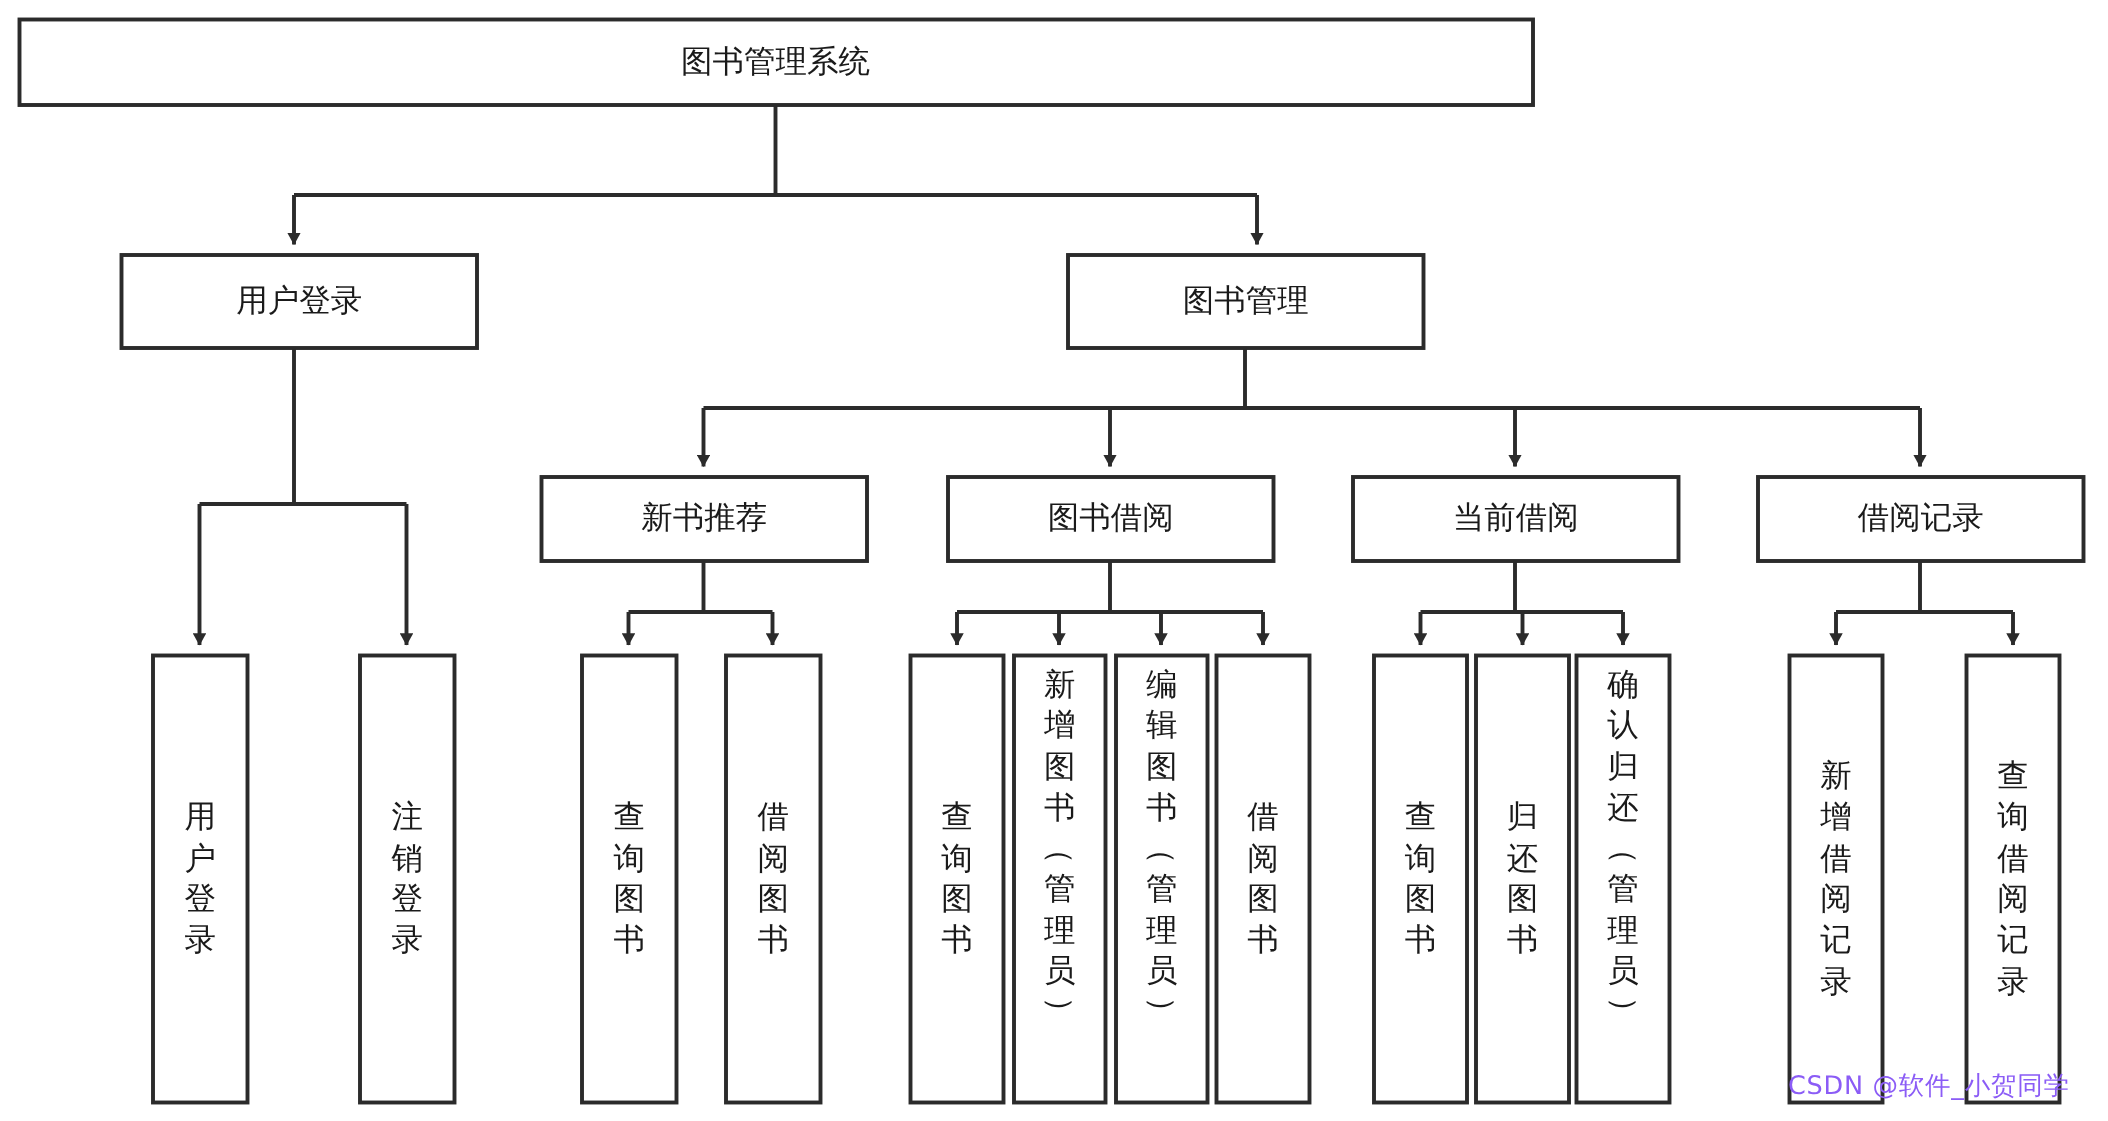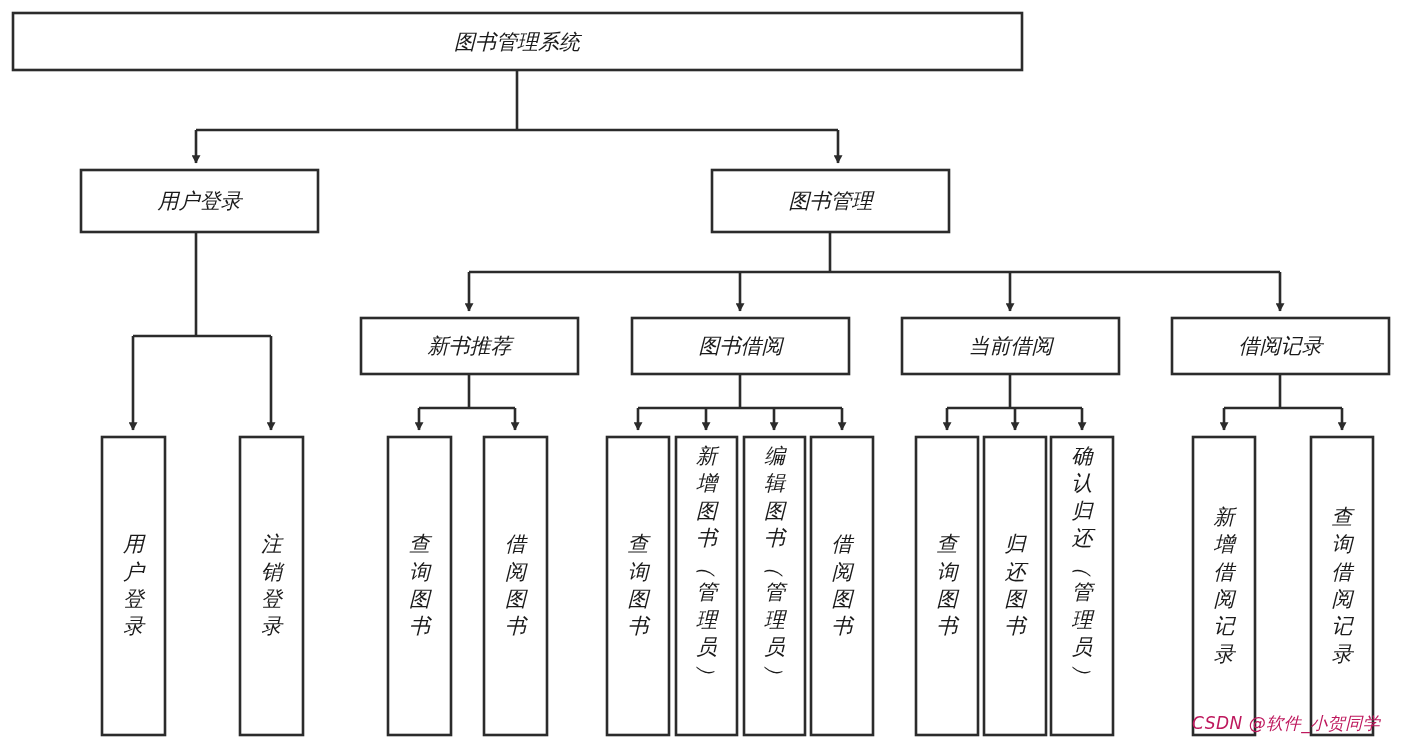--- a/index.html
+++ b/index.html
@@ -11,21 +11,20 @@
     width: 1405px;
     height: 747px;
     overflow: hidden;
     font-family: "DejaVu Sans", "Liberation Sans", sans-serif;
   }
   #diagram-root {
     position: relative;
     width: 1364px;
     height: 747px;
     background: #ffffff;
-    font-style: italic;
   }
   svg#diagram-svg {
     position: absolute;
     top: 0;
     left: 0;
     width: 1405px;
     height: 747px;
     display: block;
   }
   .node-box {
@@ -71,21 +70,21 @@
   .vchar-rot {
     display: block;
     transform: rotate(90deg);
   }
   #watermark {
     position: absolute;
     left: 1192px;
     top: 712px;
     font-family: "DejaVu Sans", "Liberation Sans", sans-serif;
     font-size: 17px;
-    color: #be185d;
+    color: #8b5cf6;
     letter-spacing: 0.5px;
     white-space: nowrap;
     pointer-events: none;
   }
 </style>
 </head>
 <body>
 
 <div id="diagram-root">
 

